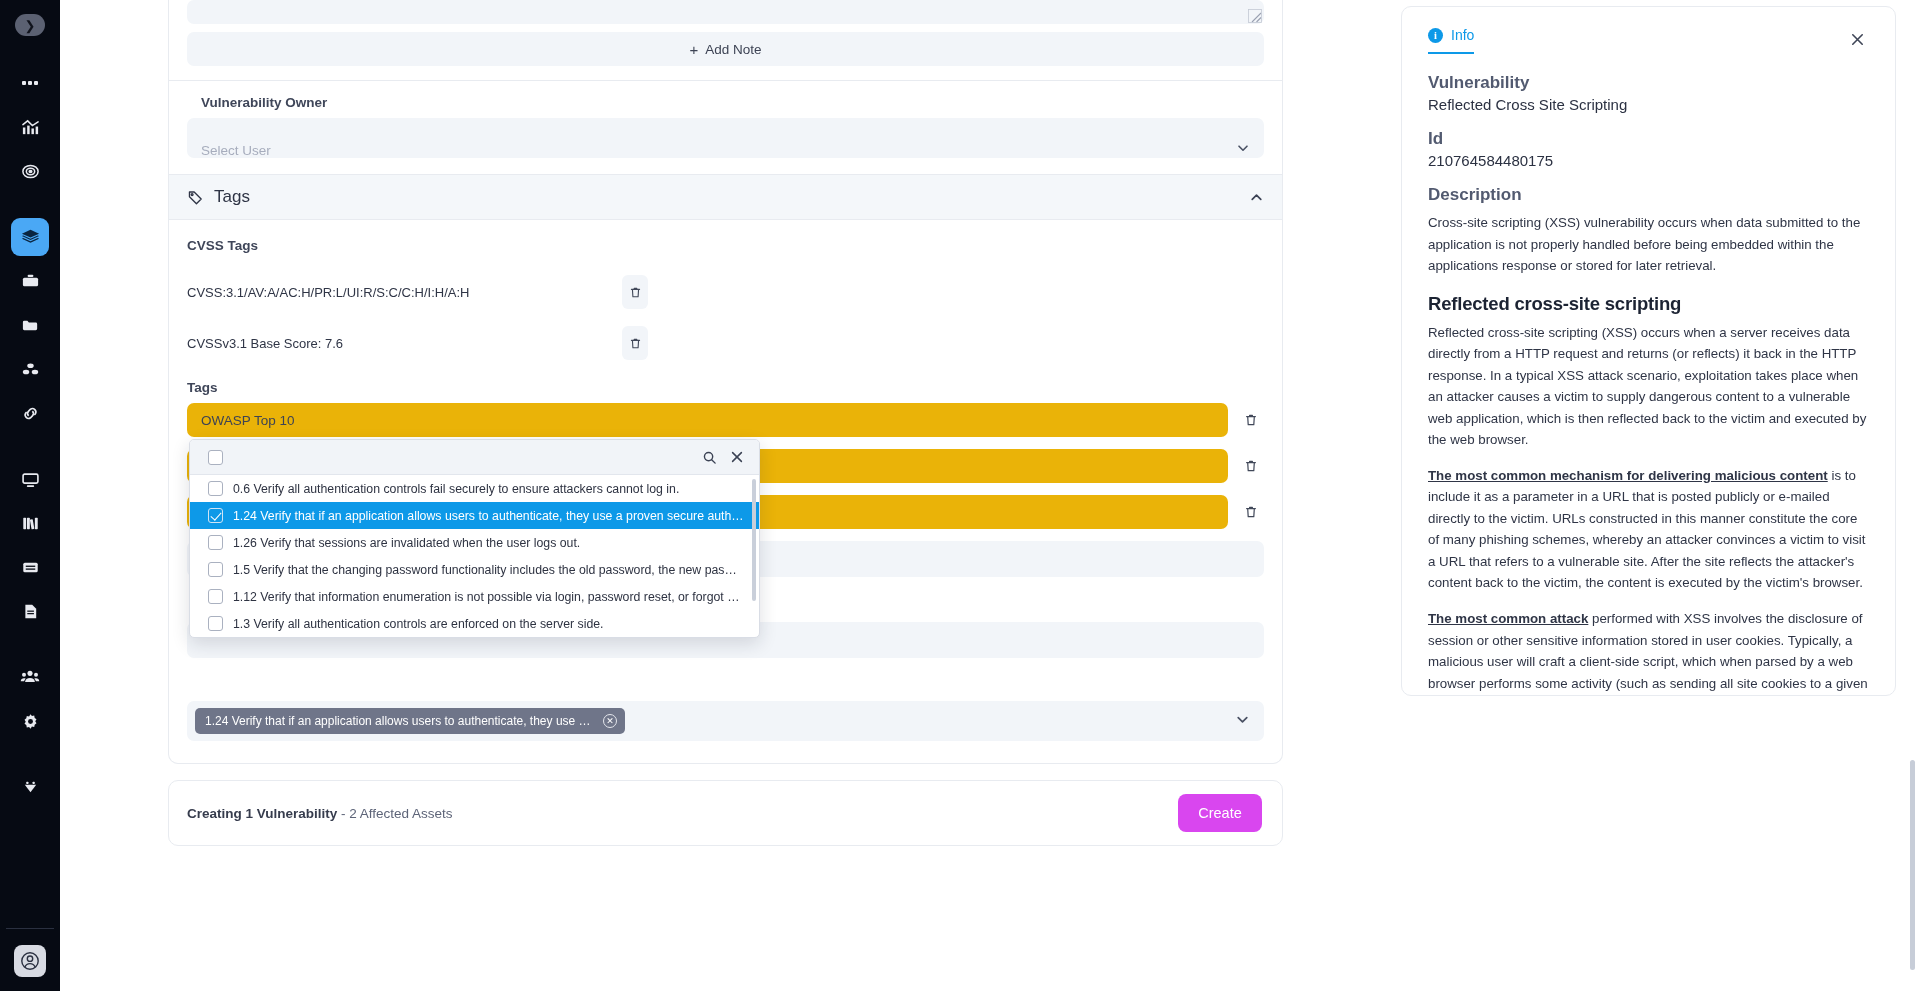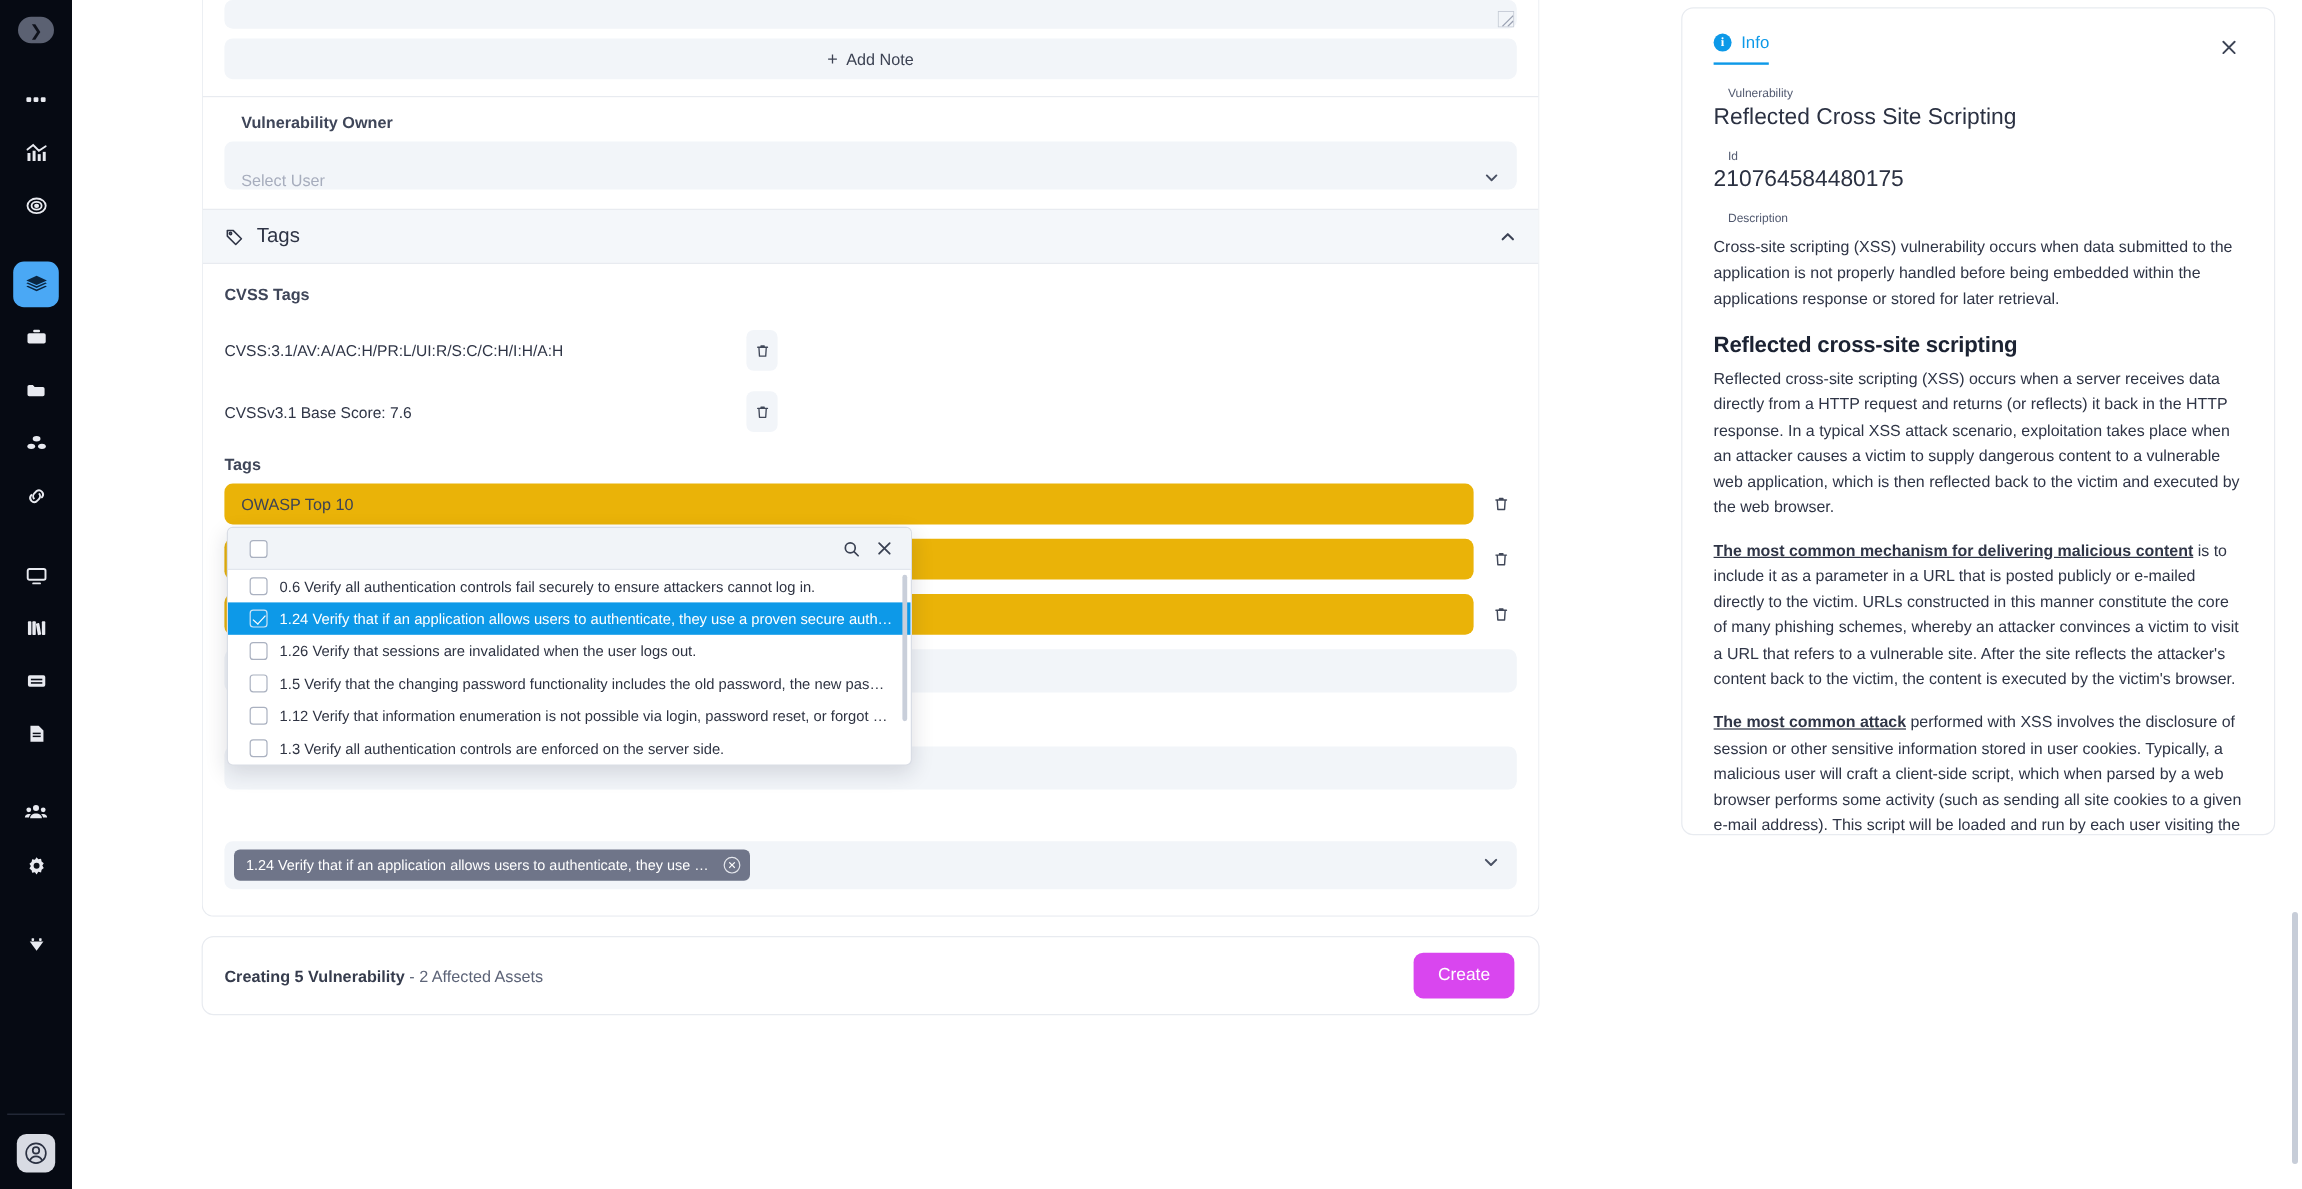--- a/index.html
+++ b/index.html
@@ -207,22 +207,22 @@
   .info-i {
     width:15px; height:15px; border-radius:50%; background:#0d99e8;
     color:#fff; font-size:10.5px; font-weight:700;
     display:flex; align-items:center; justify-content:center;
     font-family:"Liberation Serif", serif;
   }
   .info-close {
     margin-left:auto; width:24px; height:24px; color:#3e4556;
     display:flex; align-items:center; justify-content:center;
   }
-  .lbl-sm { font-size:10px; color:#525a70; font-weight:400; margin-top:16px;margin-left:12px; }
-  .val { font-size:19px; color:#2b3142; margin-top:3px; }
+  .lbl-sm { font-size:17px; color:#525a70; font-weight:700; margin-top:16px; }
+  .val { font-size:15px; color:#2b3142; margin-top:3px; }
   .desc-h1 { font-size:21px; color:#1c2333; font-weight:700; margin-top:4px; letter-spacing:-.2px; }
   .desc-h2 { font-size:18.5px; color:#1c2333; font-weight:700; margin-top:16px; letter-spacing:-.2px; }
   .desc-p {
     font-size:13.3px; color:#2f3546; line-height:1.62; margin-top:7px;
   }
   .desc-p u { text-decoration:underline; font-weight:700; }
 
   
   .page-scroll {
     position:absolute; right:3px; top:760px; width:5px; height:210px;
@@ -487,21 +487,21 @@
                 <path d="M3 5.2 L7 9.2 L11 5.2" stroke-linecap="round" stroke-linejoin="round"></path>
               </svg>
           </span>
         </div>
       </div>
 
     </div>
 
     <div class="footer-card">
       <div class="footer-text">
-        <b>Creating 5 Vulnerability</b><span class="muted"> - 2 Affected Assets</span>
+        <b>Creating 1 Vulnerability</b><span class="muted"> - 2 Affected Assets</span>
       </div>
       <div class="create-btn">Create</div>
     </div>
 
     <div class="dropdown">
       <div class="dd-search">
         <div class="dd-check"></div>
         <div class="dd-search-input"></div>
         <div class="dd-ico">
           <svg width="15" height="15" viewBox="0 0 16 16" fill="none" stroke="currentColor" stroke-width="1.5">

